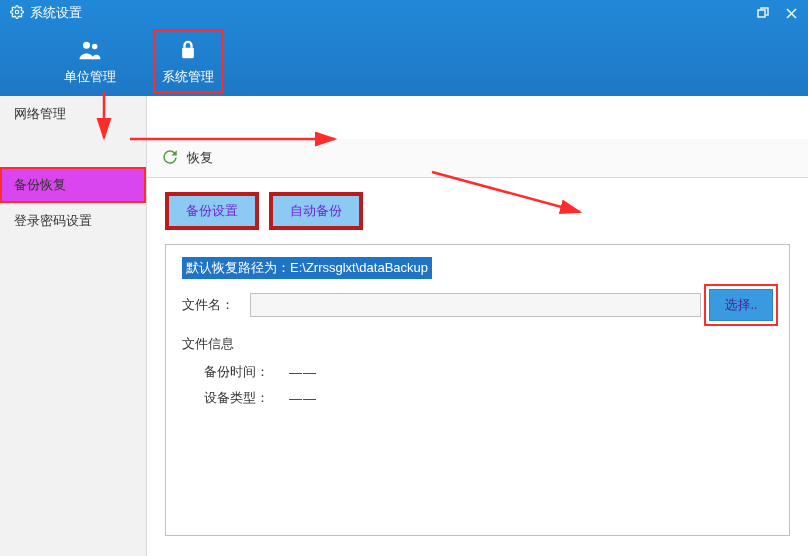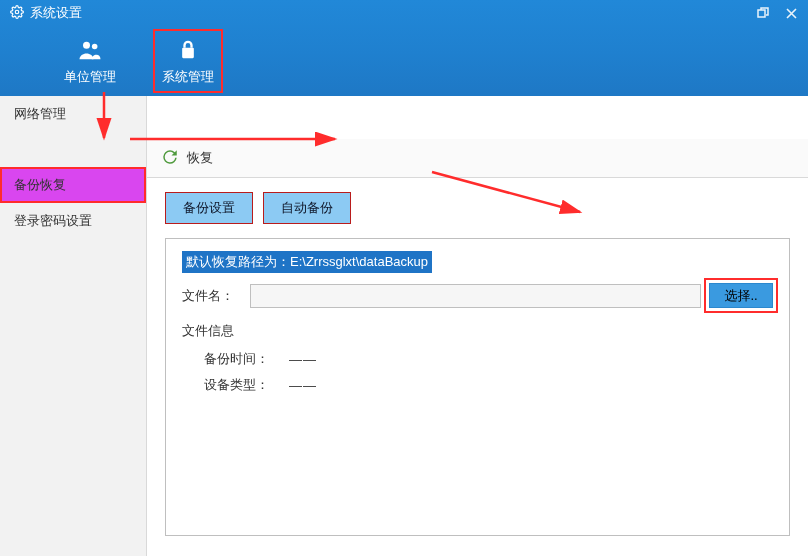--- a/index.html
+++ b/index.html
@@ -15,29 +15,29 @@
 .tool-icon{width:28px;height:28px;}
 .body{flex:1;display:flex;min-height:0;}
 .sidebar{width:146px;background:#f2f2f2;border-right:1px solid #d9d9d9;display:flex;flex-direction:column;}
 .sidebar-item{padding:9px 14px;font-size:13px;cursor:pointer;}
 .sidebar-item.selected{background:#d946ef;margin-top:35px;}
 .sidebar-item.highlight{outline:2px solid #ff2c2c;outline-offset:-2px;}
 .content{flex:1;display:flex;flex-direction:column;min-width:0;}
 .content-header{height:38px;border-bottom:1px solid #d9d9d9;display:flex;align-items:center;padding-left:14px;gap:8px;color:#333;background:#fafafa;margin-top:43px;}
 .content-body{flex:1;padding:14px 18px 20px 18px;display:flex;flex-direction:column;}
 .tabs{display:flex;gap:10px;margin-bottom:14px;}
-.tab{min-width:86px;height:30px;display:flex;align-items:center;justify-content:center;border:1px solid #b91c1c;background:#8ccaf3;color:#0f172a;font-size:13px;cursor:pointer;}
+.tab{min-width:86px;height:30px;display:flex;align-items:center;justify-content:center;border:4px solid #b91c1c;background:#8ccaf3;color:#6d28d9;font-size:13px;cursor:pointer;}
 .tab.active{background:#fff;color:#333;border:1px solid #7a7a7a;}
 .tab.highlight{outline:2px solid #ff2c2c;outline-offset:2px;}
 .panel{flex:1;border:1px solid #bfbfbf;padding:12px 16px 12px 16px;position:relative;}
 .default-path{display:inline-block;background:#1f74c6;color:#fff;padding:2px 4px;font-size:13px;margin-bottom:10px;}
 .form-row{display:flex;align-items:center;gap:8px;margin-bottom:10px;}
 .form-row .label{min-width:60px;}
 .form-row input[type=text]{flex:1;height:22px;border:1px solid #bfbfbf;background:#f6f6f6;padding:0 4px;font-size:13px;}
-.btn{height:25px;min-width:64px;background:#3a9ae0;border:1px solid #2b88ce;color:#000000;cursor:pointer;font-size:13px;}
+.btn{height:32px;min-width:64px;background:#3a9ae0;border:1px solid #2b88ce;color:#4c1d95;cursor:pointer;font-size:13px;}
 .btn.highlight{outline:2px solid #ff2c2c;outline-offset:3px;}
 .section-title{font-size:13px;margin:14px 0 10px 0;}
 .info-row{display:flex;align-items:center;gap:14px;margin:8px 0 8px 22px;font-size:13px;}
 .info-row .value{min-width:40px;text-align:center;letter-spacing:1px;}
 .arrow{position:absolute;pointer-events:none;}
 .arrow svg{overflow:visible;}
 </style>
 </head>
 <body>
 <div class="window">

